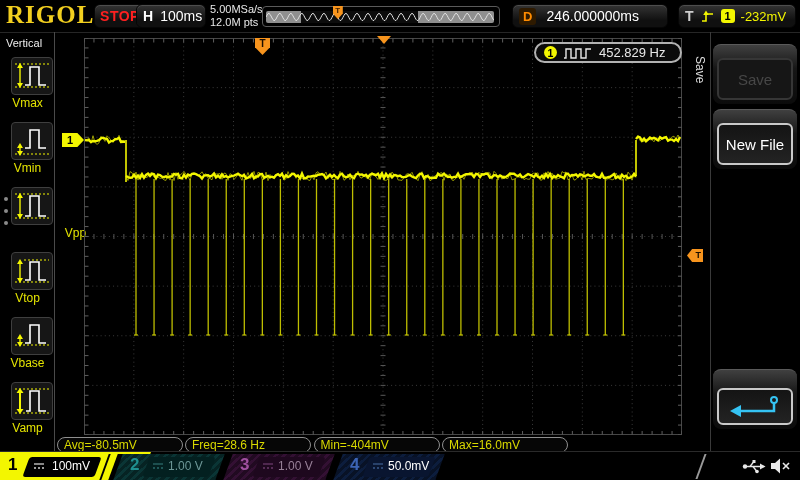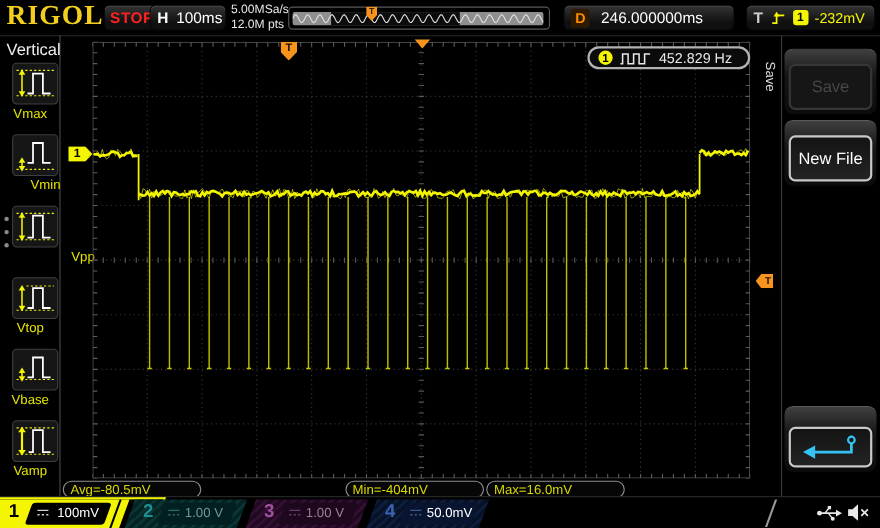--- a/index.html
+++ b/index.html
@@ -30,21 +30,21 @@
   #d-pill{left:512px;width:156px;padding:0 6px;gap:10px;}
   #d-pill .dletter{color:#ff8c00;font-weight:bold;font-size:13px;background:#2e1a00;border-radius:3px;padding:1px 4px;}
   #d-pill .dval{color:#fff;font-size:14px;font-family:"Liberation Sans",sans-serif;}
   #t-pill{left:678px;width:118px;padding:0 6px;gap:6px;}
   #t-pill .tletter{color:#cfcfcf;font-weight:bold;font-size:14px;}
   #t-pill .tchan{background:#f3f600;color:#000;font-weight:bold;font-size:11px;width:14px;height:14px;
                  border-radius:3px;display:flex;align-items:center;justify-content:center;}
   #t-pill .tval{color:#f3f600;font-size:13px;}
   
   #sidebar{position:absolute;left:0;top:32px;width:55px;height:420px;border-right:1px solid #4a4a4a;box-sizing:border-box;}
-  #sidebar-title{position:absolute;left:6px;top:5px;color:#eee;font-size:15px;}
+  #sidebar-title{position:absolute;left:6px;top:5px;color:#eee;font-size:11px;}
   .lbtn{position:absolute;left:11px;width:42px;height:38px;background:#161616;border:1px solid #3f3f3f;border-radius:4px;box-sizing:border-box;}
   .llabel{position:absolute;left:0;width:55px;text-align:center;color:#e4e400;font-size:12px;}
   .pagedot{position:absolute;left:4px;width:4px;height:4px;border-radius:2px;background:#8a8a8a;}
   
   #scope-svg{position:absolute;left:84px;top:38px;}
   #ch1-tag{position:absolute;left:62px;top:133px;width:22px;height:14px;background:#f3f600;color:#000;
            clip-path:polygon(0 0,70% 0,100% 50%,70% 100%,0 100%);font-size:11px;font-weight:bold;
            line-height:14px;text-indent:5px;}
   #trig-top{position:absolute;left:255px;top:38px;width:15px;height:17px;background:#f7941d;
             clip-path:polygon(0 0,100% 0,100% 55%,50% 100%,0 55%);color:#1a0d00;font-weight:bold;
@@ -149,21 +149,21 @@
 
     <div class="lbtn" style="top:90px;">
       <svg width="40" height="36">
         <line x1="3" y1="31" x2="37" y2="31" stroke="#f3f600" stroke-dasharray="2 2"></line>
         <line x1="8" y1="23" x2="8" y2="30" stroke="#f3f600" stroke-width="1.4"></line>
         <polygon points="5,25 11,25 8,20" fill="#f3f600"></polygon>
           <polygon points="5,28 11,28 8,33" fill="#f3f600"></polygon>
         <path d="M13 25 H18 V7 H27 V25 H34" stroke="#fff" stroke-width="1.6" fill="none"></path>
       </svg>
     </div>
-    <div class="llabel" style="top:129px;text-align:right;">Vmin</div>
+    <div class="llabel" style="top:129px;">Vmin</div>
 
     <div class="lbtn" style="top:155px;">
       <svg width="40" height="36">
         <line x1="3" y1="6" x2="37" y2="6" stroke="#f3f600" stroke-dasharray="2 2"></line>
         <line x1="3" y1="30" x2="37" y2="30" stroke="#f3f600" stroke-dasharray="2 2"></line>
         <line x1="8" y1="8" x2="8" y2="28" stroke="#f3f600" stroke-width="1.4"></line>
         <polygon points="5,10 11,10 8,5" fill="#f3f600"></polygon>
           <polygon points="5,26 11,26 8,31" fill="#f3f600"></polygon>
         <path d="M13 28 H18 V8 H27 V28 H34" stroke="#fff" stroke-width="1.6" fill="none"></path>
       </svg>
@@ -627,20 +627,21 @@
     <div class="rbtn on" style="top:18px;">
       <svg width="62" height="26">
         <circle cx="50" cy="6" r="3" stroke="#35c3f3" stroke-width="2" fill="none"></circle>
         <path d="M50 9 V17 H16" stroke="#35c3f3" stroke-width="2.5" fill="none"></path>
         <polygon points="17,11 17,23 6,17" fill="#35c3f3"></polygon>
       </svg>
     </div>
   </div>
 
   <div class="mtab" style="left:57px;">Avg=-80.5mV</div>
+  <div class="mtab" style="left:185px;">Freq=28.6 Hz</div>
   <div class="mtab" style="left:313.5px;">Min=-404mV</div>
   <div class="mtab" style="left:442px;">Max=16.0mV</div>
 
   <div id="chbar">
     <div id="ch1-hairline"></div>
     <div id="ch1-diag"></div>
 
     <div class="chtab" style="left:-8px;width:112px;background:#f3f600;"></div>
     <div class="chnum" style="left:8px;color:#000;">1</div>
     <div class="chbox" style="left:26px;width:72px;background:#000;"></div>

